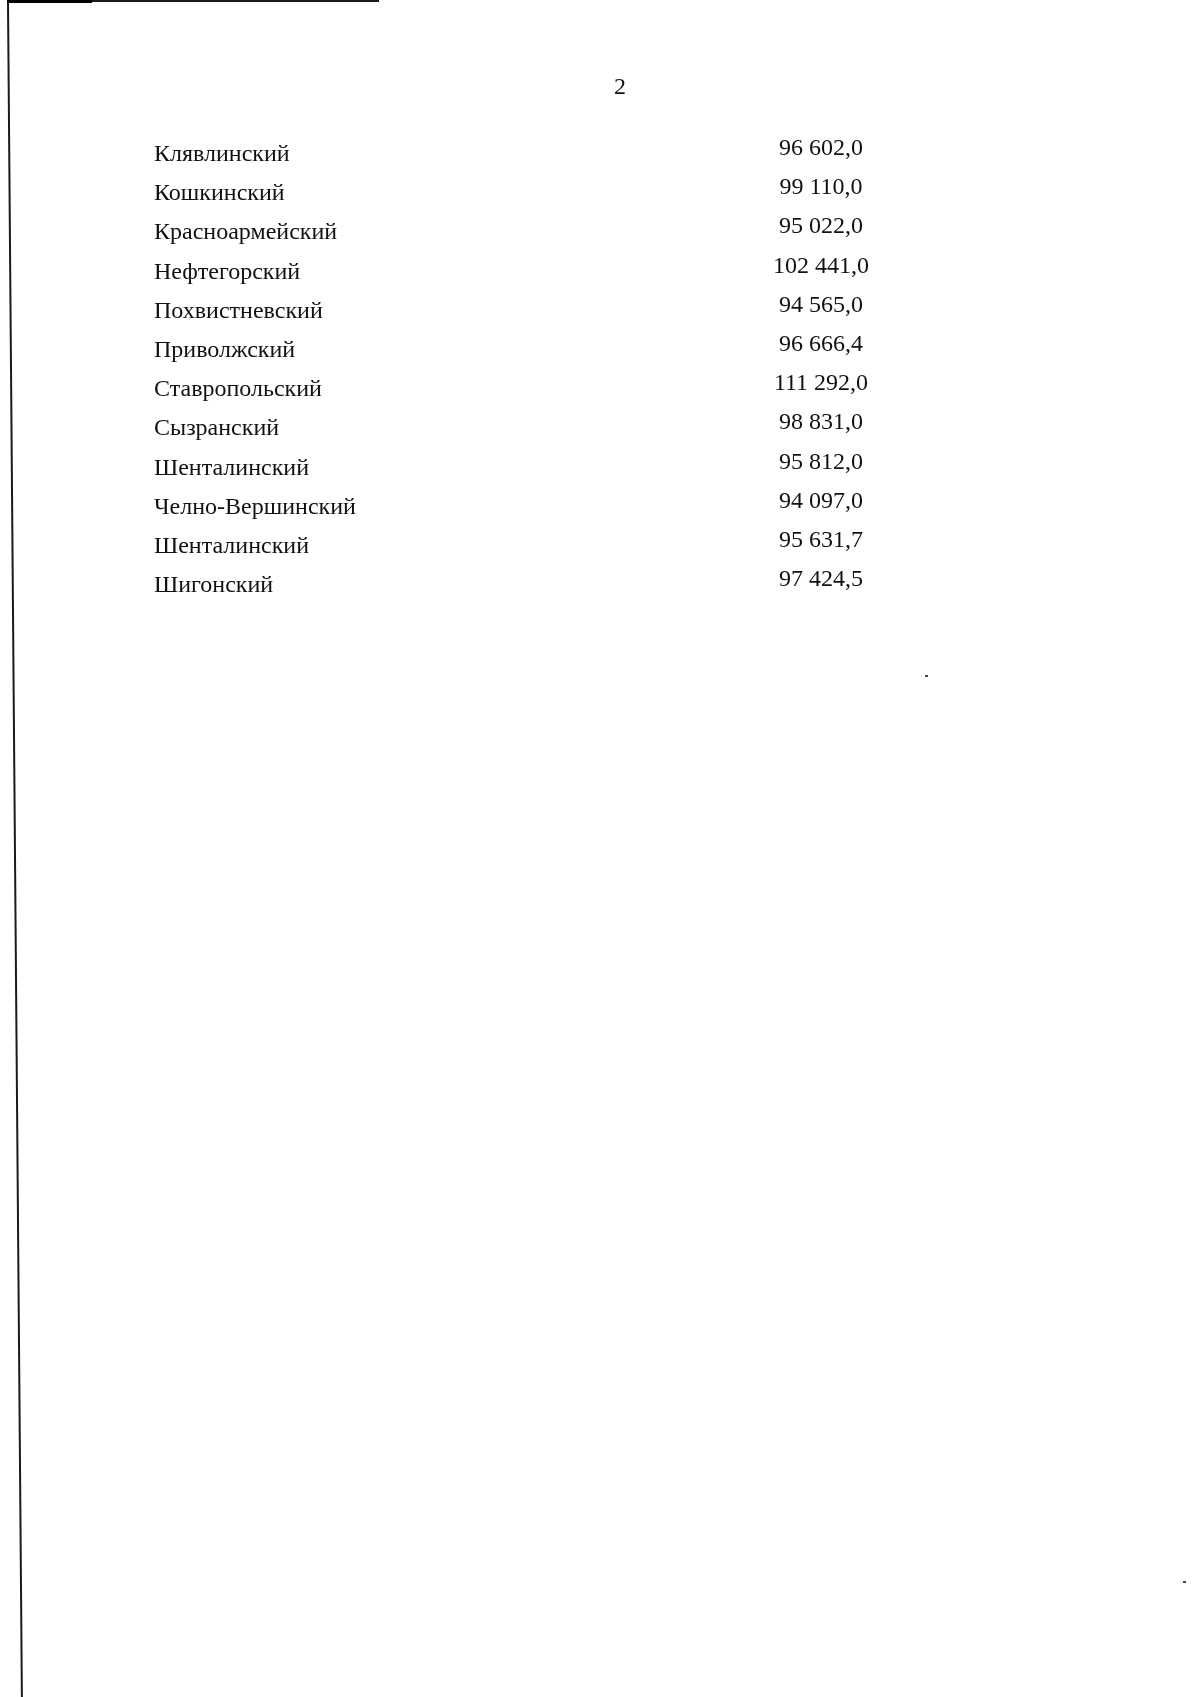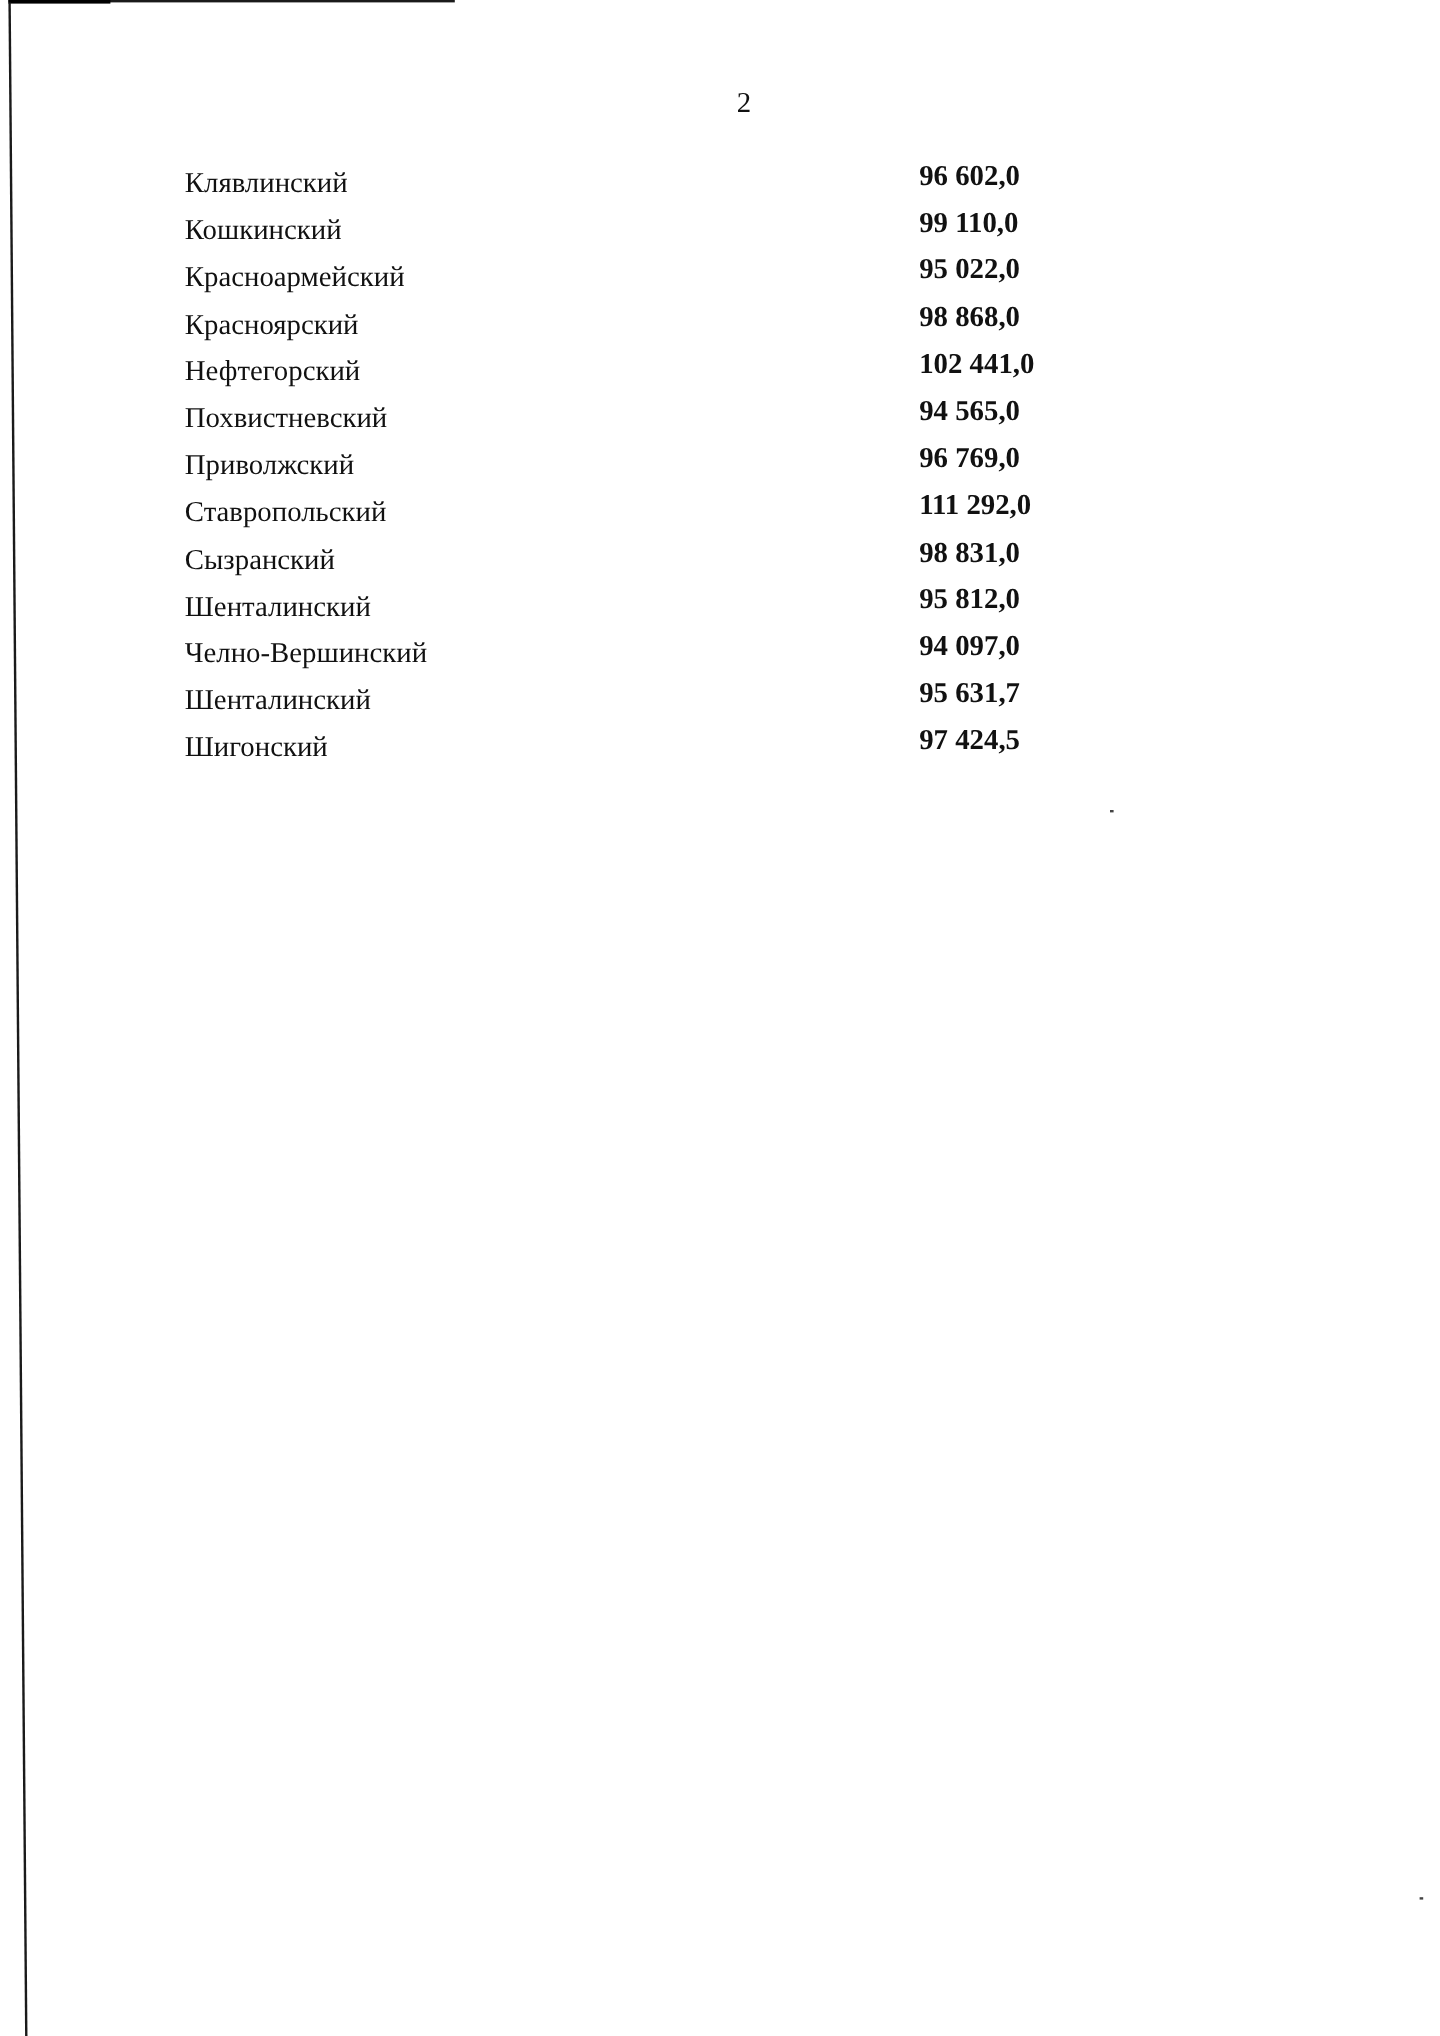--- a/index.html
+++ b/index.html
@@ -68,23 +68,22 @@
     position: absolute;
     left: 0;
     top: 0;
     white-space: nowrap;
   }
   .district-value {
     position: absolute;
     left: 612px;
     width: 110px;
     top: -6px;
-    text-align: left;
+    text-align: center;
     white-space: nowrap;
-    font-weight: bold;
   }
   .speck {
     position: absolute;
     background: #444;
     width: 3px;
     height: 2px;
   }
 </style>
 </head>
 <body>
@@ -102,34 +101,30 @@
   </li>
   <li class="district-row">
     <span class="district-name">Кошкинский</span>
     <span class="district-value">99 110,0</span>
   </li>
   <li class="district-row">
     <span class="district-name">Красноармейский</span>
     <span class="district-value">95 022,0</span>
   </li>
   <li class="district-row">
-    <span class="district-name">Красноярский</span>
-    <span class="district-value">98 868,0</span>
-  </li>
-  <li class="district-row">
     <span class="district-name">Нефтегорский</span>
     <span class="district-value">102 441,0</span>
   </li>
   <li class="district-row">
     <span class="district-name">Похвистневский</span>
     <span class="district-value">94 565,0</span>
   </li>
   <li class="district-row">
     <span class="district-name">Приволжский</span>
-    <span class="district-value">96 769,0</span>
+    <span class="district-value">96 666,4</span>
   </li>
   <li class="district-row">
     <span class="district-name">Ставропольский</span>
     <span class="district-value">111 292,0</span>
   </li>
   <li class="district-row">
     <span class="district-name">Сызранский</span>
     <span class="district-value">98 831,0</span>
   </li>
   <li class="district-row">

